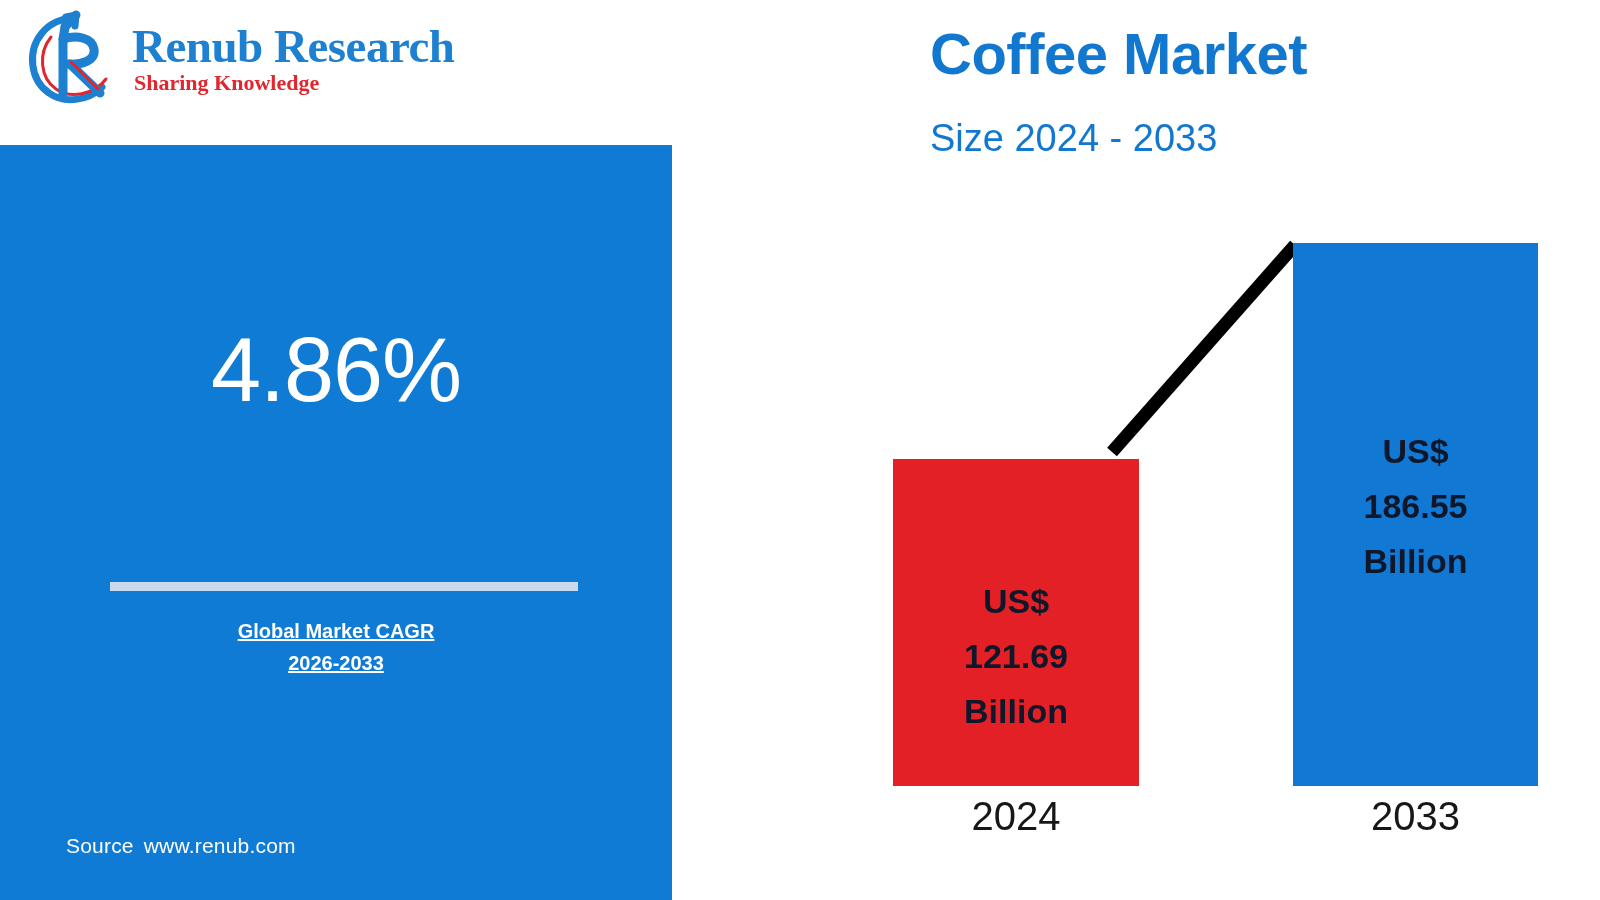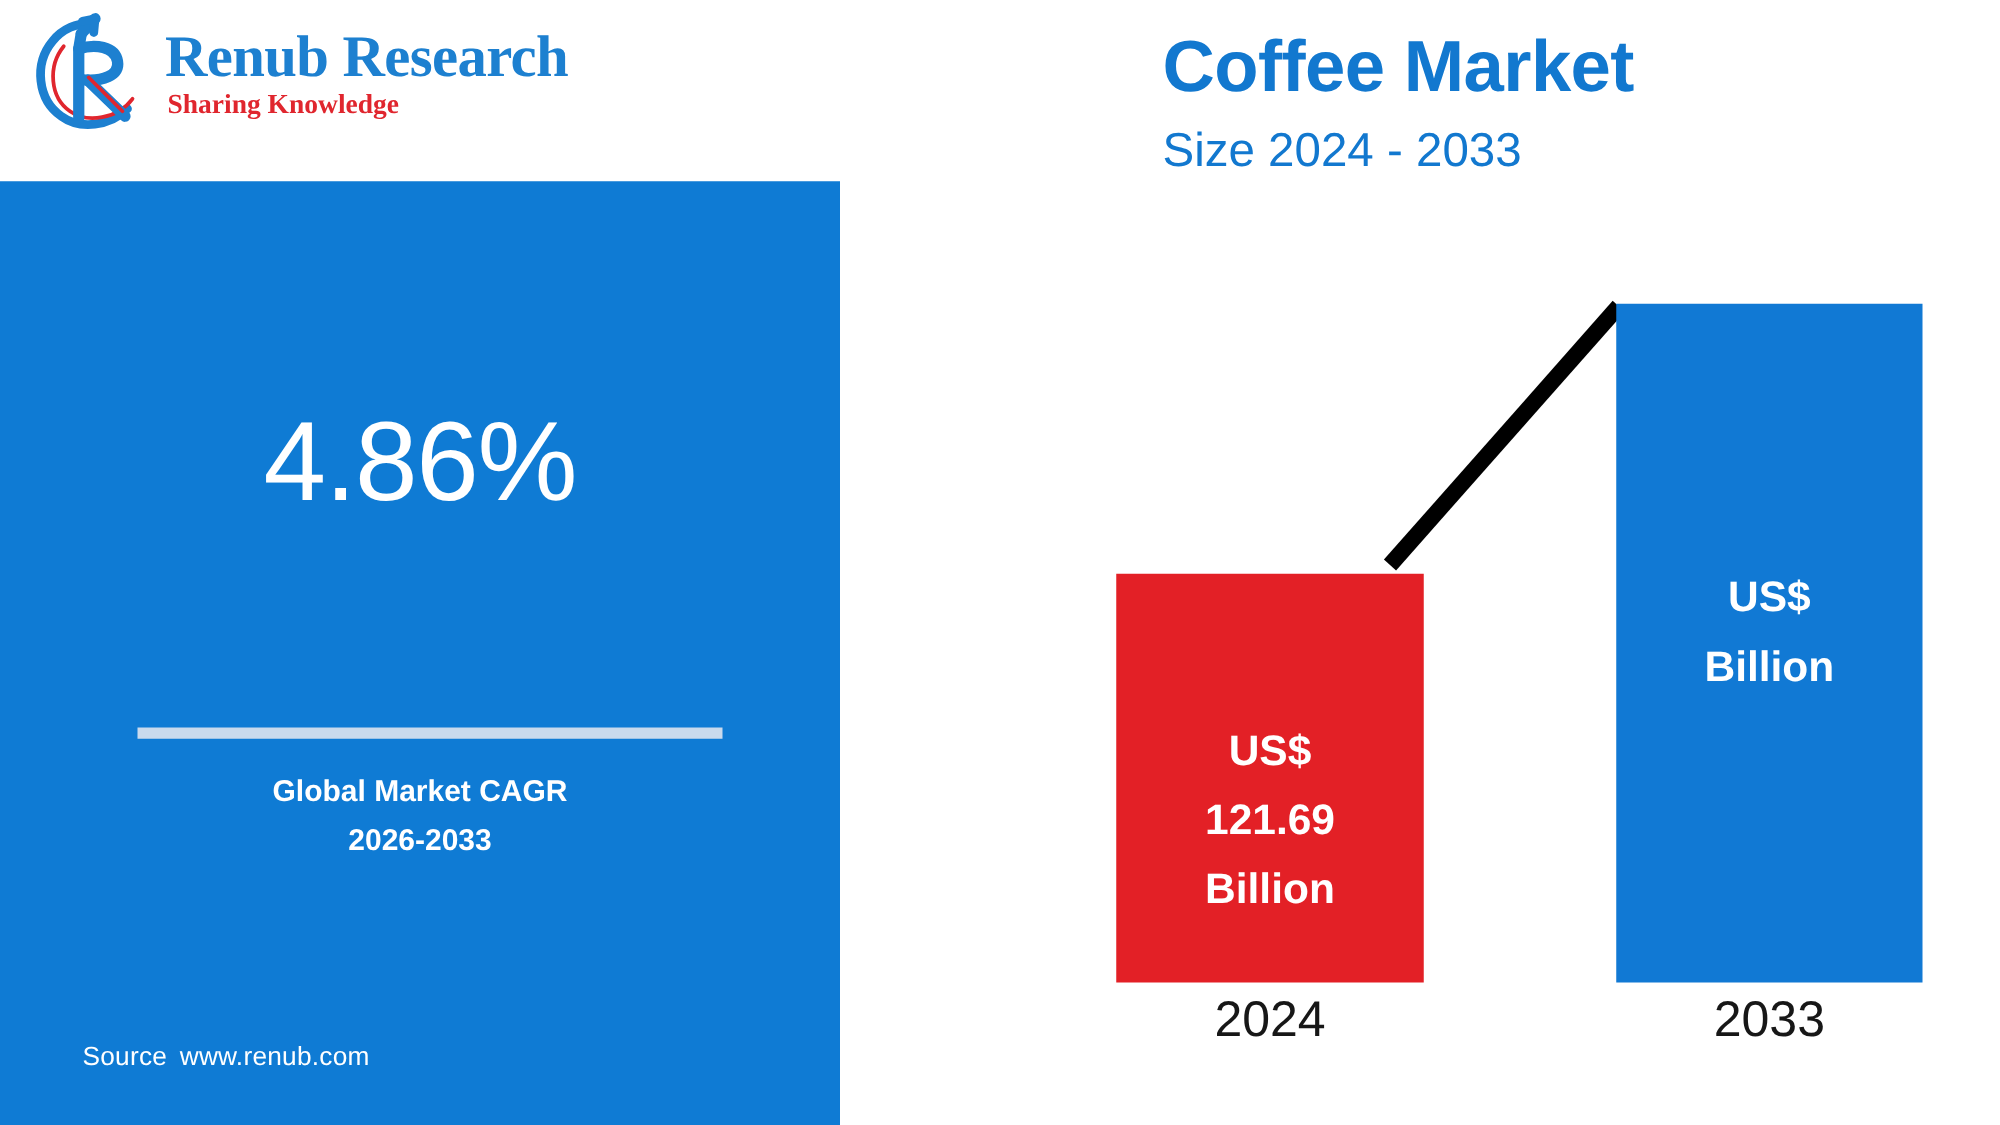--- a/index.html
+++ b/index.html
@@ -72,21 +72,21 @@
   }
   #headline-title {
     font-size: 58px;
     font-weight: bold;
     color: #1278cf;
     line-height: 1.1;
     letter-spacing: -0.5px;
     white-space: nowrap;
   }
   #headline-subtitle {
-    margin-top: 14px;
+    margin-top: 31px;
     font-size: 38px;
     font-weight: normal;
     color: #1278cf;
     line-height: 1.15;
     white-space: nowrap;
   }
 
   
   #cagr-panel {
     position: absolute;
@@ -117,23 +117,24 @@
     height: 9px;
     background: #c9daed;
   }
   #cagr-caption {
     position: absolute;
     left: 0;
     right: 0;
     top: 470px;
     text-align: center;
     color: #ffffff;
-    font-size: 24px;
+    font-size: 20px;
     font-weight: bold;
     line-height: 1.62;
+    text-decoration: underline;
   }
   #cagr-caption-line2 {
     display: block;
   }
   #source-line {
     position: absolute;
     left: 18px;
     bottom: 42px;
     color: #ffffff;
     font-size: 21px;
@@ -175,21 +176,21 @@
     background: #e32026;
   }
   #bar-2033 {
     left: 593px;
     top: 243px;
     width: 245px;
     height: 543px;
     background: #1179d4;
   }
   .bar-label {
-    color: #ffffff;
+    color: #0f172a;
     font-size: 34px;
     font-weight: bold;
     text-align: center;
     line-height: 1.62;
     width: 100%;
   }
   #bar-2024 .bar-label { transform: translateY(34px); }
   #bar-2033 .bar-label { transform: translateY(-8px); }
   .bar-label span { display: block; }
   .axis-label {
@@ -253,20 +254,21 @@
       <div class="bar-label">
         <span>US$</span>
         <span>121.69</span>
         <span>Billion</span>
       </div>
     </div>
 
     <div class="bar" id="bar-2033">
       <div class="bar-label">
         <span>US$</span>
+        <span>186.55</span>
         <span>Billion</span>
       </div>
     </div>
 
     <div class="axis-label" id="axis-label-2024">2024</div>
     <div class="axis-label" id="axis-label-2033">2033</div>
   </div>
 
 </div>
 

